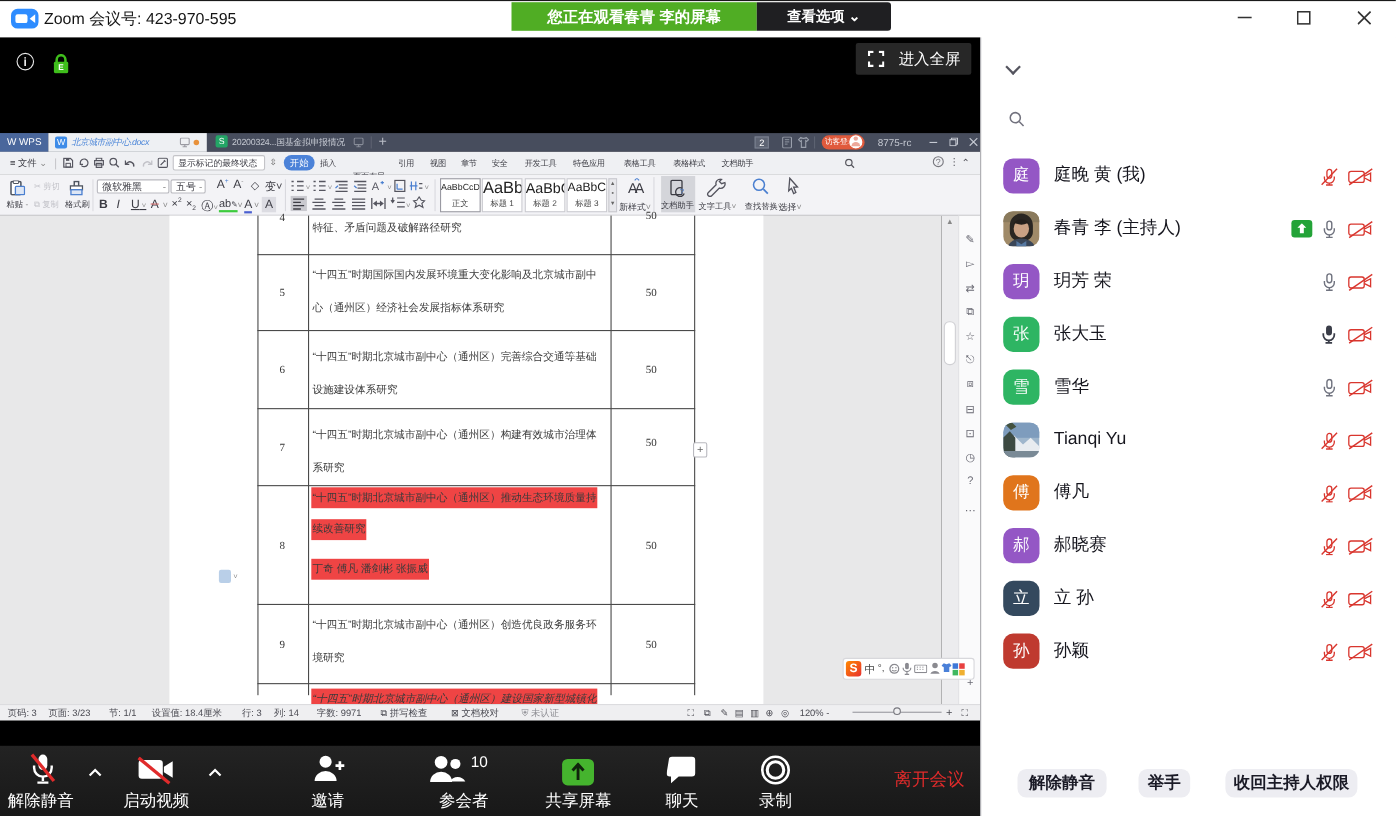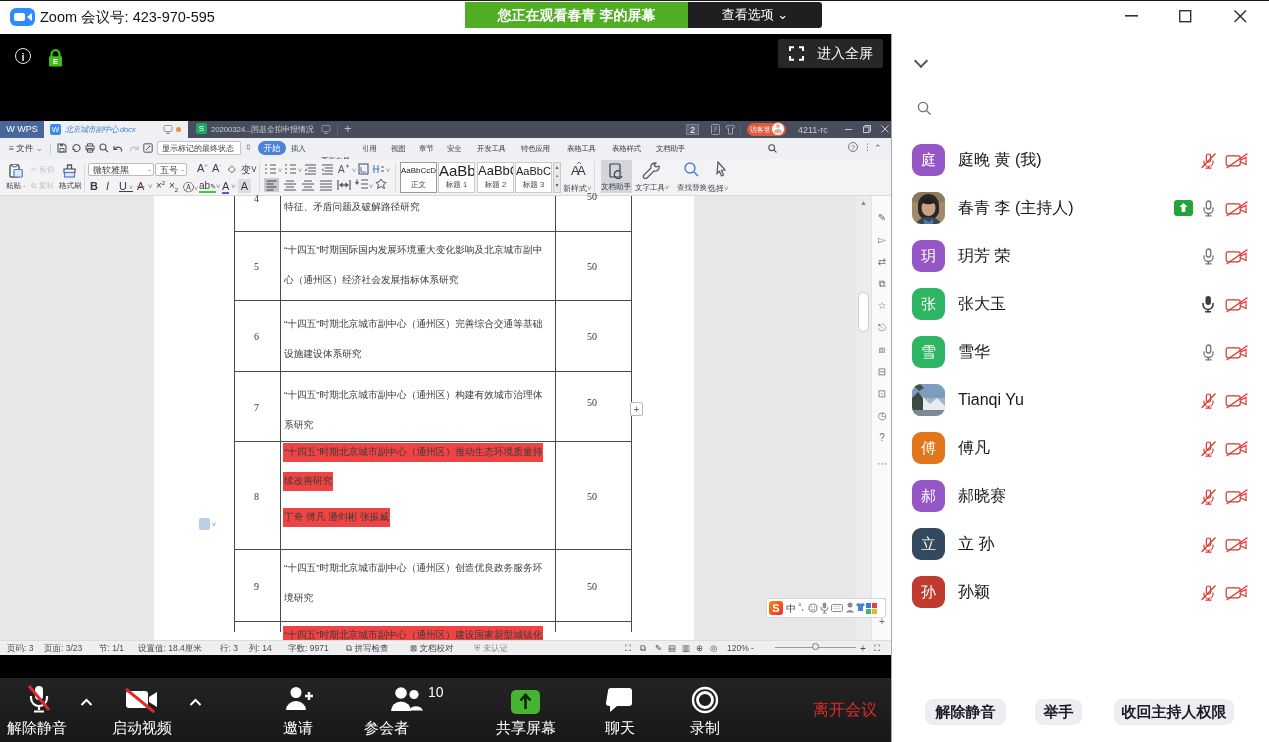--- a/index.html
+++ b/index.html
@@ -7,21 +7,21 @@
 *{box-sizing:border-box;}
 .abs{position:absolute;}
 #stage{position:relative;width:1269px;height:742px;}
 
 #titlebar{left:0;top:0;width:1269px;height:34px;background:#fff;border-top:1px solid #1a1a1a;}
 #zicon{left:10px;top:8px;width:25px;height:18px;border-radius:6px;background:#2d8cff;}
 #zicon:before{content:"";position:absolute;left:4px;top:5px;width:11px;height:8px;background:#fff;border-radius:2px;}
 #zicon:after{content:"";position:absolute;right:3px;top:5px;width:0;height:0;border-top:4px solid transparent;border-bottom:4px solid transparent;border-right:5px solid #fff;}
 #ztitle{left:40px;top:8px;font-size:14.5px;color:#141414;}
 #banner{left:465px;top:2px;width:223px;height:26px;background:#50ad24;color:#fff;font-size:14px;font-weight:bold;text-align:center;line-height:26px;}
-#viewopt{left:688px;top:2px;width:134px;height:26px;background:#1f1f22;color:#fff;font-size:13px;font-weight:normal;text-align:center;line-height:26px;border-radius:0 3px 3px 0;}
+#viewopt{left:688px;top:2px;width:122px;height:26px;background:#1f1f22;color:#fff;font-size:13px;font-weight:bold;text-align:center;line-height:26px;border-radius:0 3px 3px 0;}
 
 #share{left:0;top:34px;width:891px;height:708px;background:#000;}
 #infoc{left:15px;top:48px;width:16px;height:16px;border:1.5px solid #e8e8e8;border-radius:50%;color:#e8e8e8;font-size:11px;text-align:center;line-height:16px;font-weight:bold;}
 #lock{left:48px;top:49px;width:15px;height:18px;}
 #fsbtn{left:778px;top:39px;width:105px;height:29px;background:#272727;border-radius:2px;color:#fdfdfd;font-size:14px;line-height:29px;text-align:right;padding-right:10px;}
 
 #zbar{left:0;top:678px;width:891px;height:64px;background:linear-gradient(#232323,#181818);}
 .zlabel{top:43px;color:#fff;font-size:15px;text-align:center;white-space:nowrap;}
 #leave{left:813px;top:678px;height:64px;line-height:64px;color:#e02b2b;font-size:16px;}
 
@@ -126,21 +126,21 @@
       <path d="M2.5 3 H6.5 M2.5 5 H6.5 M2.5 7 H5" stroke="#9aa0ac" stroke-width="0.8"></path>
     </svg>
   <svg class="abs" style="left:725px;top:124px" width="11" height="11" viewBox="0 0 11 11">
       <path d="M3 1 L1 3 L2.5 4.5 L3.5 3.8 V10 H7.5 V3.8 L8.5 4.5 L10 3 L8 1 C7 2 4 2 3 1 Z" fill="none" stroke="#9aa0ac" stroke-width="1"></path>
     </svg>
   <div class="abs" style="left:740px;top:124px;width:1px;height:11px;background:#5c6271;"></div>
   <div class="abs" style="left:747px;top:123px;width:39px;height:13px;background:#e05a3c;border-radius:7px;color:#fff;font-size:7px;line-height:13px;text-align:left;padding-left:3px;letter-spacing:-0.2px;">访客登录</div>
   <div class="abs" style="left:771px;top:122px;width:14px;height:14px;background:#fff;border:1px solid #e05a3c;border-radius:50%;"></div>
   <div class="abs" style="left:774px;top:124px;width:8px;height:4px;border-radius:4px 4px 0 0;background:#eda89a;margin-top:5px;"></div>
   <div class="abs" style="left:776px;top:124px;width:4px;height:4px;border-radius:50%;background:#eda89a;"></div>
-  <div class="abs" style="left:798px;top:121px;height:17px;line-height:18px;font-size:9px;color:#c6cad3;">4211-rc</div>
+  <div class="abs" style="left:798px;top:121px;height:17px;line-height:18px;font-size:9px;color:#c6cad3;">8775-rc</div>
   <div class="abs" style="left:845px;top:129px;width:7px;height:1px;background:#c6cad3;"></div>
   <svg class="abs" style="left:863px;top:125px" width="8" height="8">
       <rect x="2" y="0.5" width="5.5" height="5.5" fill="none" stroke="#c6cad3" stroke-width="1"></rect>
       <rect x="0.5" y="2" width="5.5" height="5.5" fill="#474d5d" stroke="#c6cad3" stroke-width="1"></rect>
     </svg>
   <svg class="abs" style="left:881px;top:125px" width="8" height="8">
       <path d="M0.5 0.5 L7.5 7.5 M7.5 0.5 L0.5 7.5" stroke="#c6cad3" stroke-width="1"></path>
     </svg>
 
   <div class="abs" style="left:0;top:138px;width:891px;height:21px;background:#eff0f3;"></div>
@@ -393,21 +393,21 @@
   <div class="doctxt hl" style="left:283px;top:443px;padding:3px 1px;">“十四五”时期北京城市副中心（通州区）推动生态环境质量持</div>
   <div class="doctxt hl" style="left:283px;top:472px;padding:3px 1px;">续改善研究</div>
   <div class="doctxt hl" style="left:283px;top:508px;padding:3px 1px;">丁奇 傅凡 潘剑彬 张振威</div>
   <div class="dnum" style="left:587px;top:491px;">50</div>
 
   <div class="dnum" style="left:254px;top:581px;">9</div>
   <div class="doctxt" style="left:284px;top:562px;">“十四五”时期北京城市副中心（通州区）创造优良政务服务环</div>
   <div class="doctxt" style="left:284px;top:592px;">境研究</div>
   <div class="dnum" style="left:587px;top:581px;">50</div>
 
-  <div class="doctxt hl" style="left:283px;top:626px;padding:3px 1px;height:14px;overflow:hidden;">“十四五”时期北京城市副中心（通州区）建设国家新型城镇化</div>
+  <div class="doctxt hl" style="left:283px;top:626px;padding:3px 1px;height:14px;overflow:hidden;font-style:italic;">“十四五”时期北京城市副中心（通州区）建设国家新型城镇化</div>
 
   <div class="abs" style="left:199px;top:518px;width:11px;height:12px;background:#b9cfe8;border-radius:2px;"></div>
   <div class="abs" style="left:212px;top:521px;font-size:7px;color:#888;">˅</div>
 
   <div class="abs" style="left:630px;top:402px;width:13px;height:14px;background:#fff;border:1px solid #b9b9bf;border-radius:2px;color:#666;font-size:10px;line-height:13px;text-align:center;">+</div>
 
   <div class="abs" style="left:766px;top:598px;width:120px;height:20px;background:#fff;border:1px solid #d8d8dc;border-radius:3px;"></div>
   <div class="abs" style="left:769px;top:601px;width:14px;height:14px;background:linear-gradient(135deg,#ff8800,#e83030);border-radius:3px;color:#fff;font-size:11px;font-weight:bold;text-align:center;line-height:14px;">S</div>
   <div class="abs" style="left:786px;top:602px;font-size:10px;color:#444;">中</div>
   <div class="abs" style="left:798px;top:602px;font-size:9px;color:#444;">°,</div>
@@ -491,21 +491,21 @@
   </svg>
   <div class="abs zlabel" style="left:283px;top:719px;">邀请</div>
 
   <svg class="abs" style="left:390px;top:686px" width="34" height="26" viewBox="0 0 34 26">
     <circle cx="11" cy="7" r="5.8" fill="#fff"></circle>
     <path d="M1 25 a10 9.5 0 0 1 20 0 z" fill="#fff"></path>
     <circle cx="24" cy="8.5" r="4.6" fill="#fff"></circle>
     <path d="M19 24.5 a8 8 0 0 1 14 0 z" fill="#fff"></path>
   </svg>
   <div class="abs" style="left:428px;top:684px;color:#fff;font-size:14px;">10</div>
-  <div class="abs zlabel" style="left:364px;top:719px;">参会者</div>
+  <div class="abs zlabel" style="left:399px;top:719px;">参会者</div>
 
   <div class="abs" style="left:511px;top:690px;width:29px;height:24px;background:#45b42e;border-radius:5px;"></div>
   <svg class="abs" style="left:518px;top:693px" width="15" height="18" viewBox="0 0 15 18">
     <path d="M7.5 2 V16 M2.5 7.5 L7.5 2 L12.5 7.5" fill="none" stroke="#10240c" stroke-width="2.6"></path>
   </svg>
   <div class="abs zlabel" style="left:496px;top:719px;">共享屏幕</div>
 
   <svg class="abs" style="left:606px;top:687px" width="28" height="26" viewBox="0 0 28 26">
     <path d="M2 4 a3 3 0 0 1 3-3 h18 a3 3 0 0 1 3 3 v12 a3 3 0 0 1-3 3 h-12 l-7 6 v-6 h-1 a3 3 0 0 1-3-3 z" fill="#fff"></path>
   </svg>

